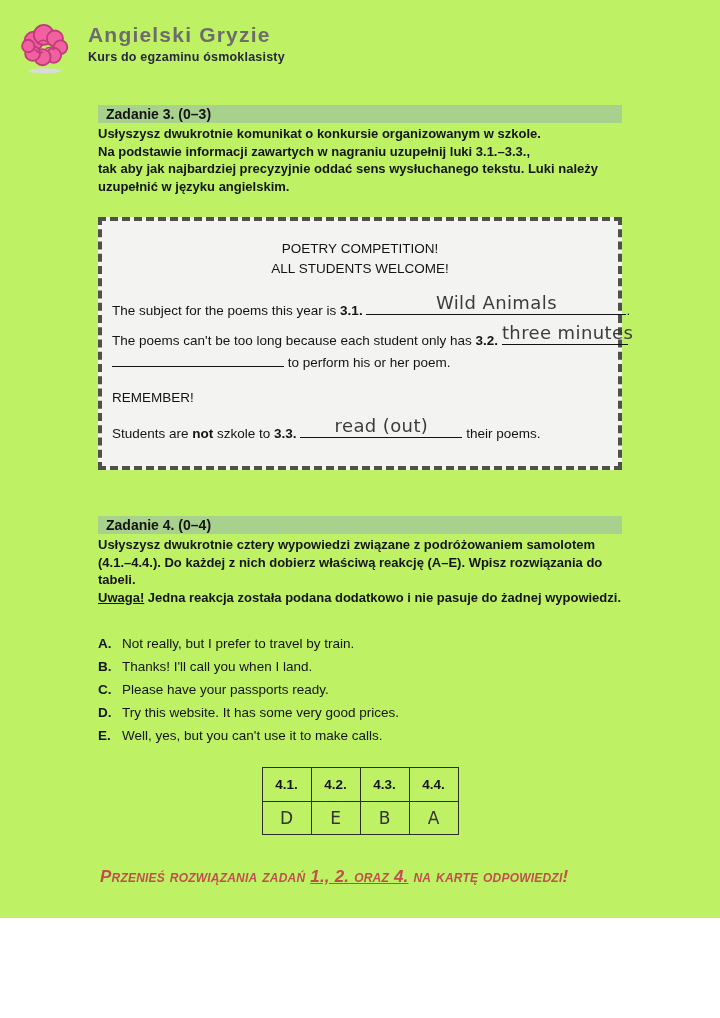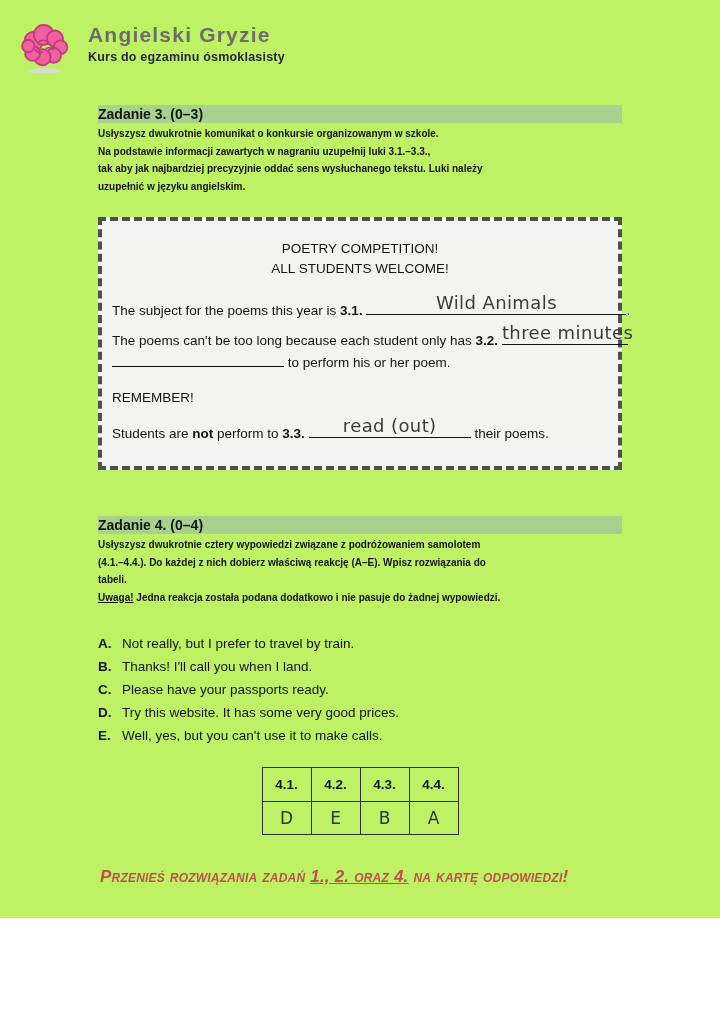--- a/index.html
+++ b/index.html
@@ -11,23 +11,23 @@
   .header { display:flex; align-items:flex-start; gap:12px; padding:16px 0 0 14px; height:62px; }
   .logo { width:62px; height:60px; flex:0 0 auto; }
   .brand { padding-top:7px; }
   .brand-title { font-size:21px; font-weight:bold; color:#6c6c6c; letter-spacing:1.2px; }
   .brand-sub { font-size:12.5px; font-weight:bold; color:#28283c; margin-top:3px; letter-spacing:0.2px; }
 
   
   .content { margin:0 98px; width:524px; }
   .task-heading {
     background:#a9d18e; font-weight:bold; font-size:14px;
-    padding:1px 0; box-sizing:border-box; width:100%;
+    padding:1px 8px; box-sizing:border-box; width:100%;
   }
-  .instr { font-weight:bold; font-size:10px; line-height:17.5px; margin-top:2px; }
+  .instr { font-weight:bold; font-size:13px; line-height:17.5px; margin-top:2px; }
   .instr div { min-height:17.5px; }
   .u { text-decoration:underline; }
 
   
   .listen-box {
     margin-top:22px; border:4px dashed #4f4f4f; background:#f3f3f1;
     padding:18px 10px 24px 10px; box-sizing:border-box; font-size:13.5px; line-height:17px;
   }
   .box-title { text-align:center; line-height:20px; }
   .gap-line { white-space:nowrap; }
@@ -113,21 +113,21 @@
       </div>
 
       <div class="gap-line m1"><span>The subject for the poems this year is </span><span class="b">3.1.</span> <span class="blank w1"><span class="ans">Wild Animals</span></span><span>.</span></div>
 
       <div class="gap-line m2"><span>The poems can't be too long because each student only has </span><span class="b">3.2.</span> <span class="blank w2"><span class="ans">three minutes</span></span></div>
 
       <div class="gap-line m3"><span class="blank w3"></span><span> to perform his or her poem.</span></div>
 
       <div class="m4">REMEMBER!</div>
 
-      <div class="gap-line m5"><span>Students are </span><span class="b">not</span><span> perform to </span><span class="b">3.3.</span> <span class="blank w4"><span class="ans">read (out)</span></span><span> their poems.</span></div>
+      <div class="gap-line m5"><span>Students are </span><span class="b">not</span><span> szkole to </span><span class="b">3.3.</span> <span class="blank w4"><span class="ans">read (out)</span></span><span> their poems.</span></div>
     </div>
 
     <div class="t4">
       <div class="task-heading">Zadanie 4. (0–4)</div>
       <div class="instr">
         <div>Usłyszysz dwukrotnie cztery wypowiedzi związane z podróżowaniem samolotem</div>
         <div>(4.1.–4.4.). Do każdej z nich dobierz właściwą reakcję (A–E). Wpisz rozwiązania do</div>
         <div>tabeli.</div>
         <div><span class="u">Uwaga!</span><span> Jedna reakcja została podana dodatkowo i nie pasuje do żadnej wypowiedzi.</span></div>
       </div>

